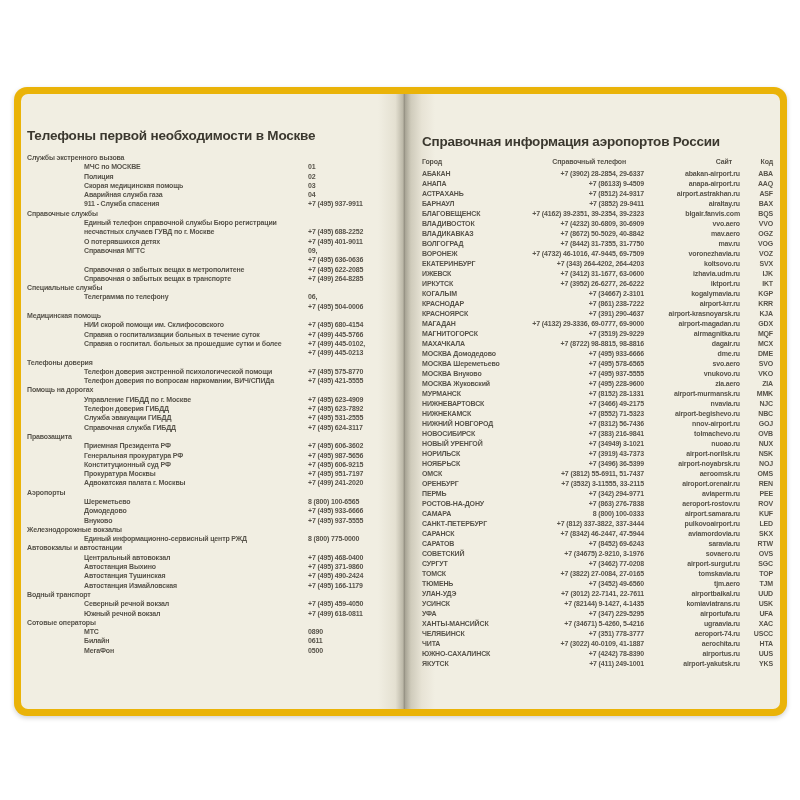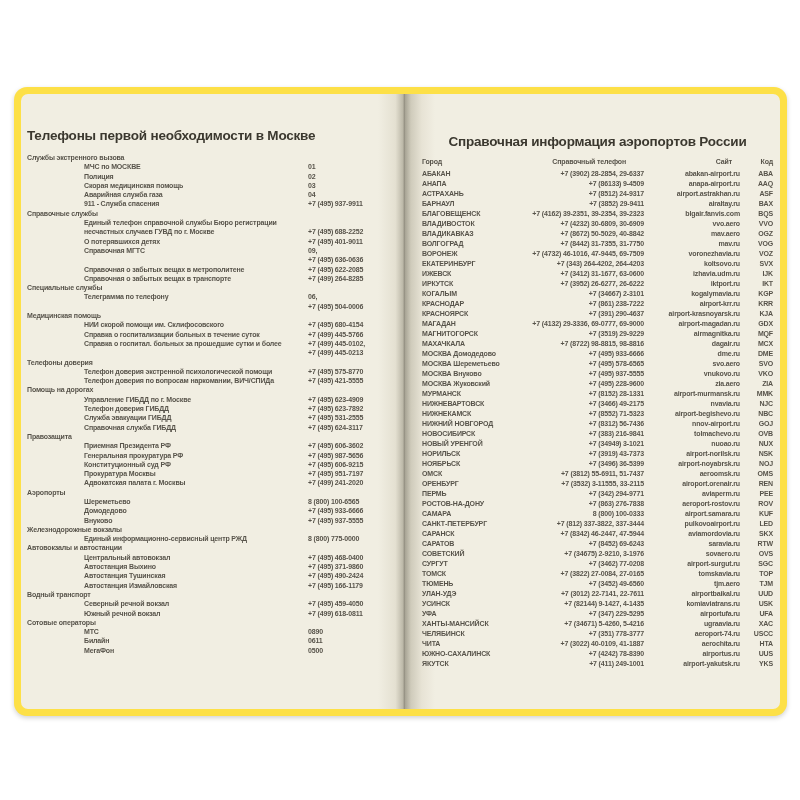--- a/index.html
+++ b/index.html
@@ -2,21 +2,21 @@
 <html><head>
 <meta charset="utf-8">
 <style>
   html,body{margin:0;padding:0;}
   body{
     width:800px;height:800px;background:#ffffff;overflow:hidden;
     font-family:"Liberation Sans","DejaVu Sans",sans-serif;
   }
   .book{
     position:absolute;left:14px;top:87px;width:773px;height:629px;
-    background:#fde047;border-radius:13px;
+    background:#eab308;border-radius:13px;
     box-shadow:0 2px 5px rgba(0,0,0,0.18);
   }
   .pages{
     position:absolute;left:7px;top:7px;right:7px;bottom:7px;
     border-radius:7px;overflow:hidden;display:flex;
   }
   .page{color:#57534a;font-weight:700;letter-spacing:-0.15px;}
   .page-left{
     width:384px;flex:0 0 384px;box-sizing:border-box;
     padding:34px 6px 0 6px;
@@ -24,21 +24,21 @@
   }
   .page-right{
     flex:1 1 auto;box-sizing:border-box;
     padding:40px 7px 0 17px;
     background:linear-gradient(90deg,#a7a394 0%,#cfcbbb 1.6%,#e7e3d5 4.5%,#f1eee2 8%,#f1eee2 100%);
   }
   .ptitle{
     font-size:13.5px;line-height:15px;font-weight:700;color:#3b382f;
     margin:0 0 10px 0;letter-spacing:-0.2px;
   }
-  .page-right .ptitle{text-align:center;margin-bottom:8px;}
+  .page-right .ptitle{text-align:left;margin-bottom:8px;}
   
   .psec{font-size:7px;line-height:9.3px;}
   .psec-h{font-size:7px;line-height:9.3px;}
   .pitem{display:flex;align-items:flex-start;padding-left:57px;}
   .pitem.v-bottom{align-items:flex-end;}
   .pitem-label{flex:0 0 224px;white-space:pre-line;}
   .pitem-phone{flex:1 1 auto;white-space:pre-line;}
   
   .ahead,.arow{display:flex;font-size:7px;line-height:10px;align-items:baseline;}
   .ahead{margin-bottom:2px;}

